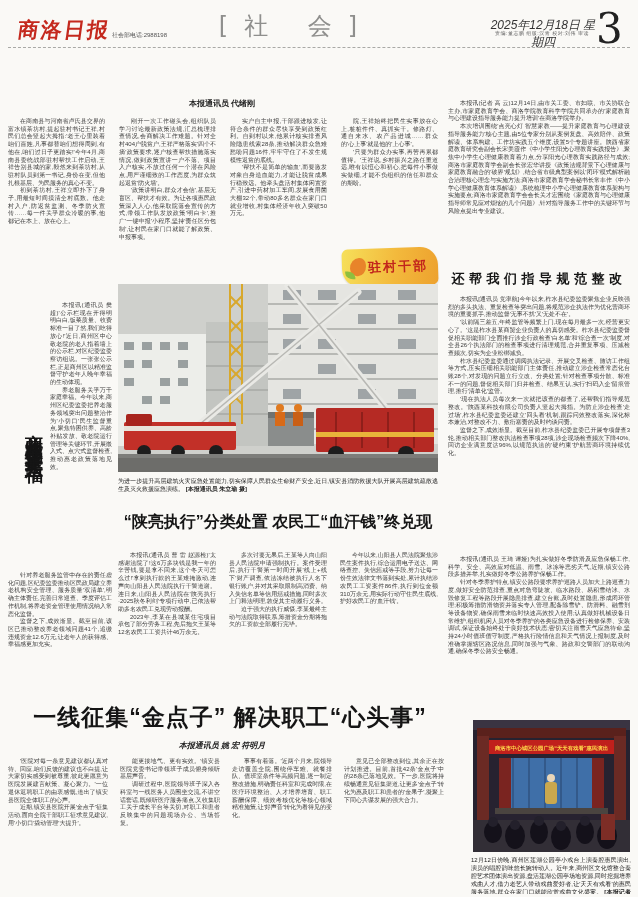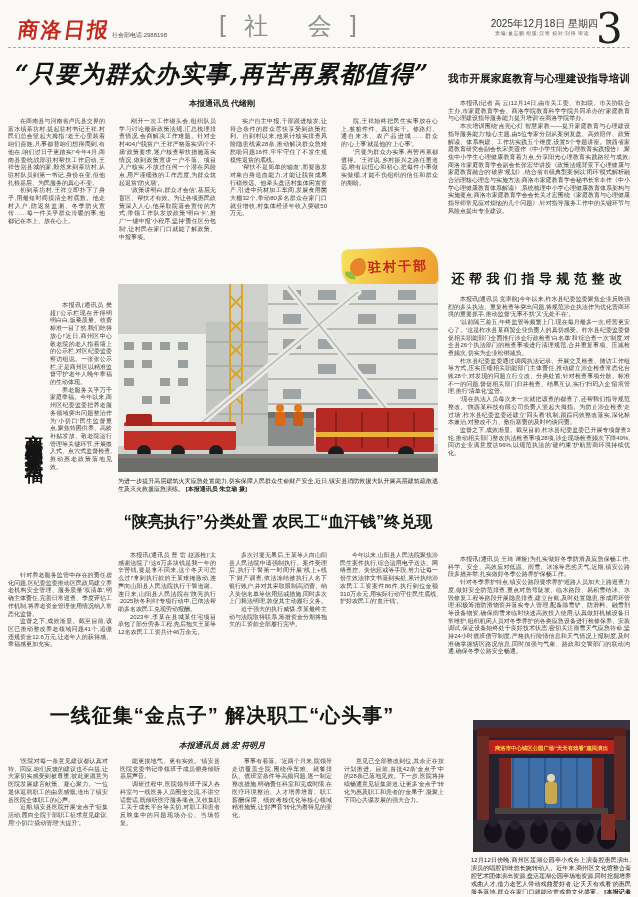--- a/index.html
+++ b/index.html
@@ -4,21 +4,21 @@
 <style>
   html,body{margin:0;padding:0;}
   body{background:#e8e8e6;font-family:"Liberation Sans",sans-serif;}
   #page{position:relative;width:638px;height:897px;background:#faf9f6;overflow:hidden;margin:0 auto;}
   .abs{position:absolute;}
 
   
   #masthead{left:18px;top:16px;font-size:21px;font-weight:bold;color:#c4291e;transform:skewX(-8deg);letter-spacing:2px;font-family:"DejaVu Serif",serif;}
   #masthead-phone{left:112px;top:31px;font-size:6px;color:#555;}
   #section-title{left:0;top:10px;width:592px;text-align:center;font-size:24px;color:#8f8f8d;letter-spacing:16px;font-family:"DejaVu Sans",sans-serif;}
-  #date-line{left:488px;top:17px;width:110px;font-size:10px;color:#333;text-align:right;}
+  #date-line{left:488px;top:17px;width:110px;font-size:12px;color:#333;text-align:center;font-style:italic;}
   #credits-line{left:482px;top:30px;width:120px;font-size:5px;color:#666;text-align:center;letter-spacing:0.5px;}
   #page-number{left:596px;top:4px;font-size:42px;color:#222;font-family:"DejaVu Serif",serif;}
   #header-rule{left:8px;top:47px;width:622px;border-top:1px dashed #a9a9a6;height:0;}
 
   
   .h-main{left:4px;top:58px;width:436px;text-align:center;font-size:24px;font-weight:bold;color:#141414;font-family:"DejaVu Serif",serif;font-style:italic;letter-spacing:1px;}
   .byline{font-size:8px;font-weight:bold;color:#222;text-align:center;}
   #main-byline{left:4px;top:98px;width:436px;}
 
   .col{overflow:hidden;font-size:6px;line-height:7.7px;color:#3c3c3c;text-align:justify;}
@@ -33,41 +33,40 @@
   #badge-dot{position:absolute;left:8px;top:9px;width:16px;height:18px;background:#e8842a;border-radius:60% 40% 55% 45%;}
   #badge-leaf{position:absolute;left:3px;top:22px;width:10px;height:8px;background:#8ebf3f;border-radius:0 80% 0 80%;}
 
   
   .photo{display:block;}
   .caption{font-size:6px;line-height:8px;color:#222;text-align:justify;overflow:hidden;}
   .credit{font-weight:bold;}
 
   .h-sub{font-weight:bold;color:#151515;text-align:center;white-space:nowrap;overflow:hidden;}
   #zl-title{left:116px;top:512px;width:324px;font-size:16px;}
-  #bottom-title{left:4px;top:702px;width:436px;font-size:20px;letter-spacing:1px;}
+  #bottom-title{left:12px;top:702px;width:436px;font-size:23px;letter-spacing:1px;}
   #bottom-byline{left:4px;top:740px;width:436px;font-style:italic;}
 
   #family-title{left:448px;top:72px;width:182px;font-size:10.5px;text-align:justify;text-align-last:justify;}
   #zhashui-title{left:448px;top:270px;width:182px;font-size:13px;letter-spacing:4.5px;}
   #zhenan-title{left:448px;top:533px;width:182px;font-size:11.5px;}
 </style>
 </head>
 <body>
 
 <div id="page">
 
   <div class="abs" id="masthead">商洛日报</div>
   <div class="abs" id="masthead-phone">社会部电话:2988198</div>
   <div class="abs" id="section-title">[社 会]</div>
   <div class="abs" id="date-line">2025年12月18日 星期四</div>
   <div class="abs" id="credits-line">责编:董志鹏 组版:汉青 校对:刘伟 审读</div>
   <div class="abs" id="page-number">3</div>
   <div class="abs" id="header-rule"></div>
 
-  <div class="abs h-main">“只要为群众办实事,再苦再累都值得”</div>
   <div class="abs byline" id="main-byline">本报通讯员 代绪刚</div>
   <div class="abs col" style="left:8px;top:118px;width:97px;height:182px;">
       <p>在商南县与河南省卢氏县交界的富水镇茶坊村,提起驻村书记王祥,村民们总会竖起大拇指:'老王心里装着咱们百姓,凡事都替咱们想得周到,有他在,咱们过日子更踏实!'今年4月,商南县委统战部驻村帮扶工作启动,王祥告别县城的家,毅然来到茶坊村,从驻村队员到第一书记,身份在变,但他扎根基层、为民服务的真心不变。</p>
       <p>初到茶坊村,王祥立即扑下了身子,用最短时间摸清全村底数。他走村入户,防返贫监测、冬季防火宣传……每一件关乎群众冷暖的事,他都记在本上、放在心上。</p>
     </div>
   <div class="abs col" style="left:119px;top:118px;width:97px;height:160px;">
       <p>刚开一次工作碰头会,组织队员学习讨论最新政策法规,汇总梳理排查情况,会商解决工作难题。针对全村404户脱贫户,王祥严格落实'四个不摘'政策要求,逐户核查帮扶措施落实情况,做到政策宣讲一户不落、项目入户核实,不放过任何一个潜在风险点,用严谨细致的工作态度,为群众筑起返贫'防火墙'。</p>
       <p>'政策讲明白,群众才会信',基层无盲区、帮扶才有效。为让各项惠民政策深入人心,他采取院落会宣传的方式,带领工作队发放政策'明白卡',推广'一键申报'小程序,坚持'责任区分包制',让村民在家门口就能了解政策、申报事项。</p>
     </div>
   <div class="abs col" style="left:230px;top:118px;width:97px;height:160px;">
@@ -211,21 +210,20 @@
       <p>2023年,李某在县城某住宅项目承包了部分劳务工程,先后拖欠王某等12名农民工工资共计46万余元。</p>
     </div>
   <div class="abs col" style="left:229px;top:552px;width:98px;height:146px;">
       <p>多次讨要无果后,王某等人向山阳县人民法院申请强制执行。案件受理后,执行干警第一时间开展'线上+线下'财产调查,依法冻结被执行人名下银行账户,并对其采取限制高消费、纳入失信名单等信用惩戒措施,同时多次上门释法明理,敦促其主动履行义务。</p>
       <p>迫于强大的执行威慑,李某最终主动与法院取得联系,筹措资金分期将拖欠的工资款全部履行完毕。</p>
     </div>
   <div class="abs col" style="left:340px;top:552px;width:98px;height:146px;">
       <p>今年以来,山阳县人民法院聚焦涉民生案件执行,综合运用电子送达、网络查控、失信惩戒等手段,努力让每一份生效法律文书落到实处,累计执结涉农民工工资案件86件,执行到位金额310万余元,用实际行动守住民生底线,护好农民工的'血汗钱'。</p>
     </div>
 
-  <div class="abs h-sub" id="family-title">我市开展家庭教育与心理建设指导培训</div>
   <div class="abs col" style="left:448px;top:100px;width:182px;height:166px;">
       <p>本报讯(记者 高 云)12月14日,由市关工委、市妇联、市关协联合主办,市家庭教育学会、商洛学院教育科学学院共同承办的'家庭教育与心理建设指导服务能力提升培训'在商洛学院举办。</p>
       <p>本次培训围绕'点亮心灯 智慧家教——提升家庭教育与心理建设指导服务能力'核心主题,由5位专家分别从案例复盘、高效陪伴、政策解读、体系构建、工作坊实践五个维度,设置5个专题讲座。陕西省家庭教育研究会副会长宋美霞作《中小学生阳光心理教育实践报告》,聚焦中小学生心理健康教育着力点,分享阳光心理教育实践路径与成效;商洛市家庭教育学会副会长张宏华讲授《政策法规背景下心理健康与家庭教育融合的'破界'规划》,结合省市级典型案例以'闭环'模式解析融合治理核心理念与实施方法;商洛市家庭教育学会秘书长常丰作《中小学心理健康教育体系解读》,系统梳理中小学心理健康教育体系架构与实施要点;商洛市家庭教育学会会长关才宏围绕《家庭教育与心理健康指导师常见应对烦恼的几个问题》,针对指导服务工作中的关键环节与风险点提出专业建议。</p>
     </div>
 
   <div class="abs h-sub" id="zhashui-title">还帮我们指导规范整改</div>
   <div class="abs col" style="left:448px;top:296px;width:182px;height:226px;">
       <p>本报讯[通讯员 党率航]今年以来,柞水县纪委监委聚焦企业反映强烈的多头执法、重复检查等突出问题,将规范涉企执法作为优化营商环境的重要抓手,推动监督'无事不扰'又'无处不在'。</p>
       <p>'以前隔三差五,年终监管等频繁上门,现在每月最多一次,经营更安心了。'这是柞水县某商贸企业负责人的真切感受。柞水县纪委监委督促相关职能部门全面推行涉企行政检查'白名单'和'综合查一次'制度,对全县26个执法部门的检查事项进行清理规范,合并重复事项、压减检查频次,切实为企业松绑减负。</p>
       <p>柞水县纪委监委通过调阅执法记录、开展交叉检查、随访工作组等方式,压实压细相关职能部门主体责任,推动建立涉企检查常态化台账28个,对发现的问题立行立改、分类处置;针对检查事项分散、标准不一的问题,督促相关部门归并检查、结果互认,实行'扫码入企'留痕管理,推行'清单化'监管。</p>

